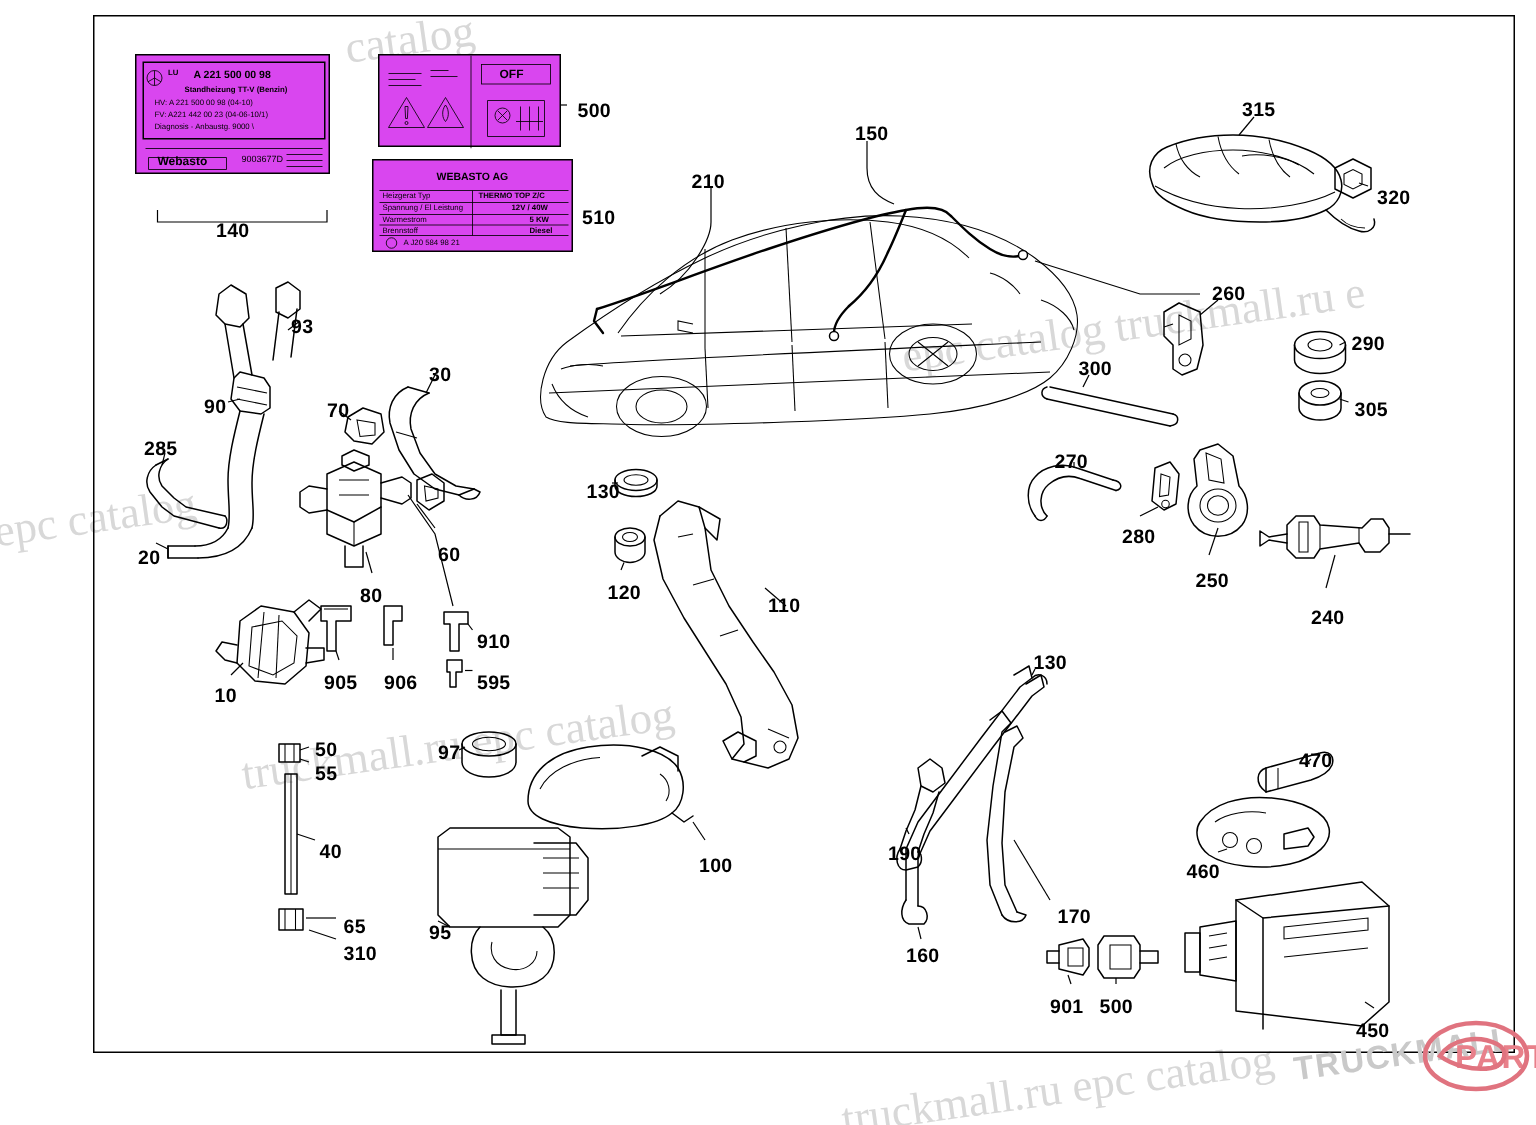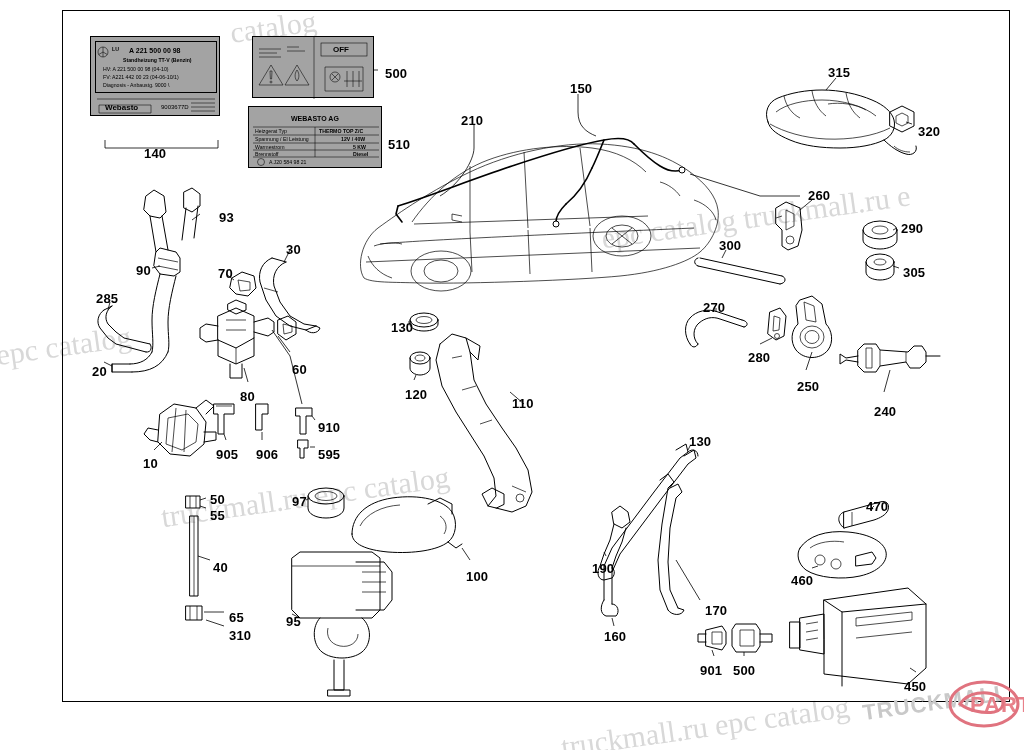--- a/index.html
+++ b/index.html
@@ -55,21 +55,21 @@
     color: #000;
     font-family: "Liberation Sans", sans-serif;
     white-space: nowrap;
     letter-spacing: 0.2px;
   }
 
   
   .plate {
     position: absolute;
     border: 1.2px solid #000;
-    background: #a3a3a3;
+    background: #d946ef;
     box-sizing: border-box;
   }
   .plate-inner {
     position: absolute;
     border: 1px solid #000;
     box-sizing: border-box;
   }
   .ptxt {
     position: absolute;
     font-size: 5.2px;
@@ -540,21 +540,21 @@
   <div class="lbl" style="left:828px;top:65px;">315</div>
   <div class="lbl" style="left:918px;top:124px;">320</div>
   <div class="lbl" style="left:808px;top:188px;">260</div>
   <div class="lbl" style="left:901px;top:221px;">290</div>
   <div class="lbl" style="left:903px;top:265px;">305</div>
   <div class="lbl" style="left:719px;top:238px;">300</div>
   <div class="lbl" style="left:703px;top:300px;">270</div>
   <div class="lbl" style="left:748px;top:350px;">280</div>
   <div class="lbl" style="left:797px;top:379px;">250</div>
   <div class="lbl" style="left:874px;top:404px;">240</div>
-  <div class="lbl" style="left:219px;top:210px;">93</div>
+  <div class="lbl" style="left:194px;top:210px;">93</div>
   <div class="lbl" style="left:136px;top:263px;">90</div>
   <div class="lbl" style="left:286px;top:242px;">30</div>
   <div class="lbl" style="left:218px;top:266px;">70</div>
   <div class="lbl" style="left:96px;top:291px;">285</div>
   <div class="lbl" style="left:92px;top:364px;">20</div>
   <div class="lbl" style="left:240px;top:389px;">80</div>
   <div class="lbl" style="left:292px;top:362px;">60</div>
   <div class="lbl" style="left:391px;top:320px;">130</div>
   <div class="lbl" style="left:405px;top:387px;">120</div>
   <div class="lbl" style="left:512px;top:396px;">110</div>

